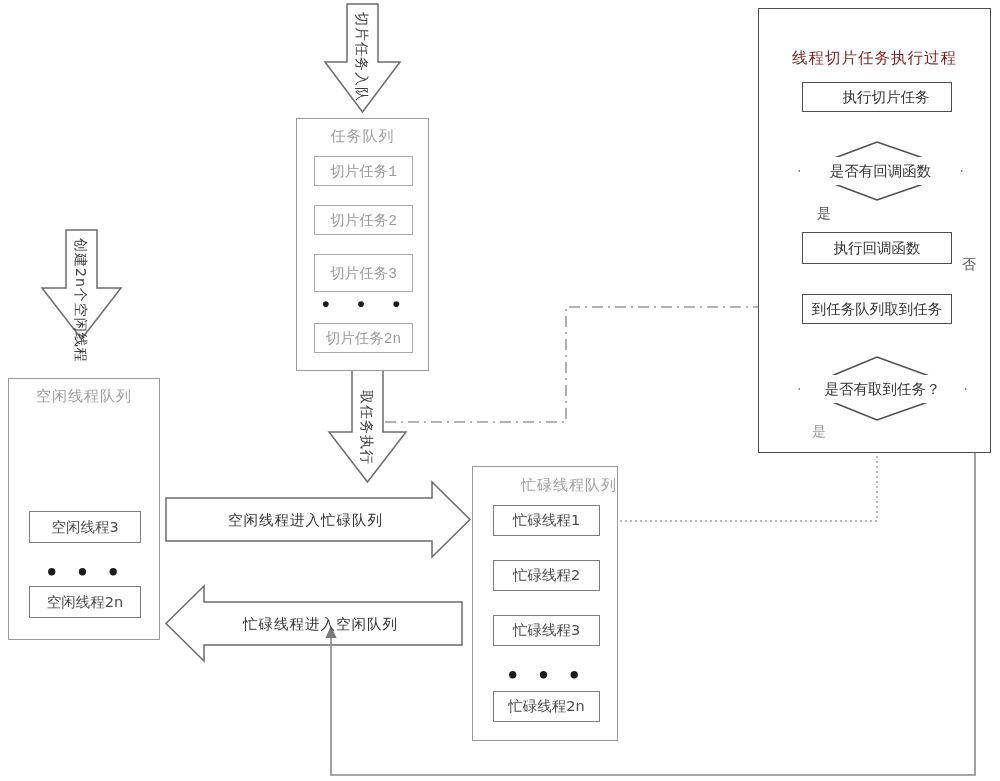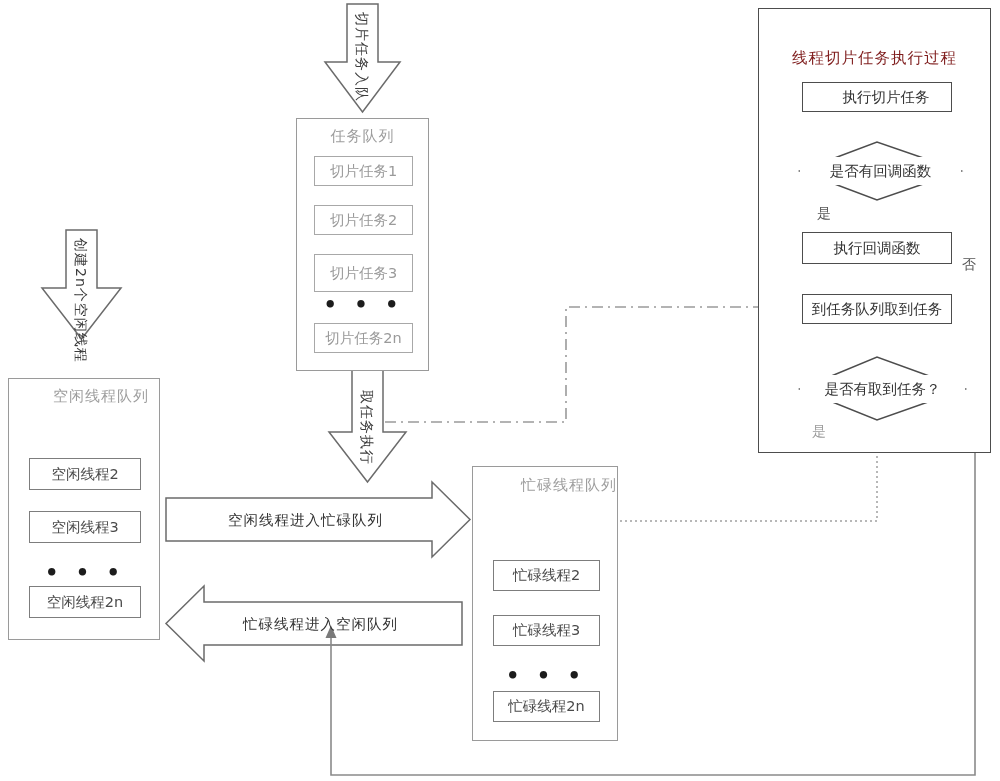--- a/index.html
+++ b/index.html
@@ -75,39 +75,39 @@
   <div class="vtext" style="left:370px;top:12px;transform:rotate(90deg);">切片任务入队</div>
 
   <div class="vtext" style="left:89px;top:238px;transform:rotate(90deg);">创建2n个空闲线程</div>
 
   <div class="vtext" style="left:375px;top:390px;transform:rotate(90deg);">取任务执行</div>
 
   <div class="htext" style="left:228px;top:511px;">空闲线程进入忙碌队列</div>
 
   <div class="htext" style="left:243px;top:615px;">忙碌线程进入空闲队列</div>
 
-  <div class="qbox" style="left:296px;top:118px;width:133px;height:253px;">
+  <div class="qbox" style="left:296px;top:118px;width:133px;height:253px;font-family:Liberation Mono, monospace;">
     <div class="qtitle" style="top:8px;">任务队列</div>
     <div class="item gray" style="left:17px;top:37px;width:99px;height:30px;">切片任务1</div>
     <div class="item gray" style="left:17px;top:86px;width:99px;height:30px;">切片任务2</div>
     <div class="item gray" style="left:17px;top:135px;width:99px;height:38px;">切片任务3</div>
     <div class="dots" style="left:0;top:176px;width:133px;">• • •</div>
     <div class="item gray" style="left:17px;top:204px;width:99px;height:30px;">切片任务2n</div>
   </div>
 
-  <div class="qbox" style="left:8px;top:378px;width:152px;height:262px;padding-left:17px;">
+  <div class="qbox" style="left:8px;top:378px;width:152px;height:262px;">
     <div class="qtitle" style="top:8px;">空闲线程队列</div>
-    <div class="item" style="left:20px;top:79px;width:112px;height:32px;">空闲线程2</div>
     <div class="item" style="left:20px;top:132px;width:112px;height:32px;">空闲线程3</div>
     <div class="dots" style="left:0;top:184px;width:152px;">• • •</div>
     <div class="item" style="left:20px;top:207px;width:112px;height:32px;">空闲线程2n</div>
   </div>
 
   <div class="qbox" style="left:472px;top:466px;width:146px;height:275px;">
     <div class="qtitle" style="top:9px;text-align:right;">忙碌线程队列</div>
+    <div class="item" style="left:20px;top:38px;width:107px;height:31px;">忙碌线程1</div>
     <div class="item" style="left:20px;top:93px;width:107px;height:31px;">忙碌线程2</div>
     <div class="item" style="left:20px;top:148px;width:107px;height:31px;">忙碌线程3</div>
     <div class="dots" style="left:0;top:199px;width:146px;">• • •</div>
     <div class="item" style="left:20px;top:224px;width:107px;height:31px;">忙碌线程2n</div>
   </div>
 
   <div class="qbox" style="left:758px;top:8px;width:233px;height:445px;border-color:#4d4d4d;"></div>
 
   <div class="fttl" style="left:792px;top:48px;">线程切片任务执行过程</div>
 

